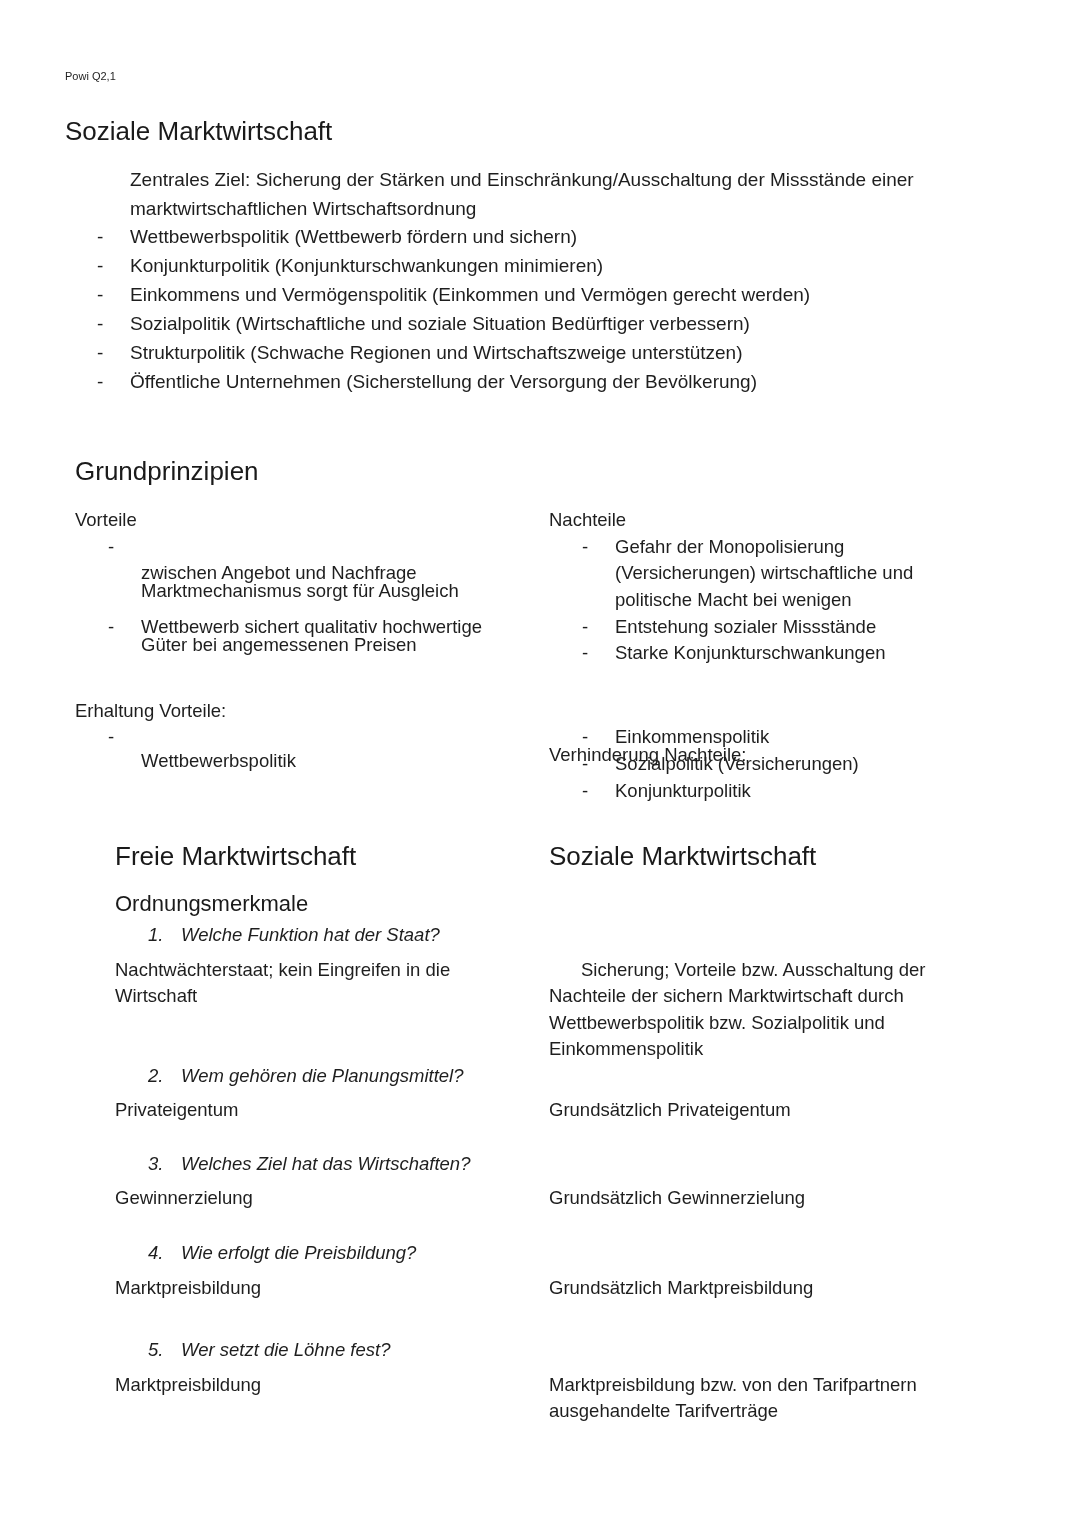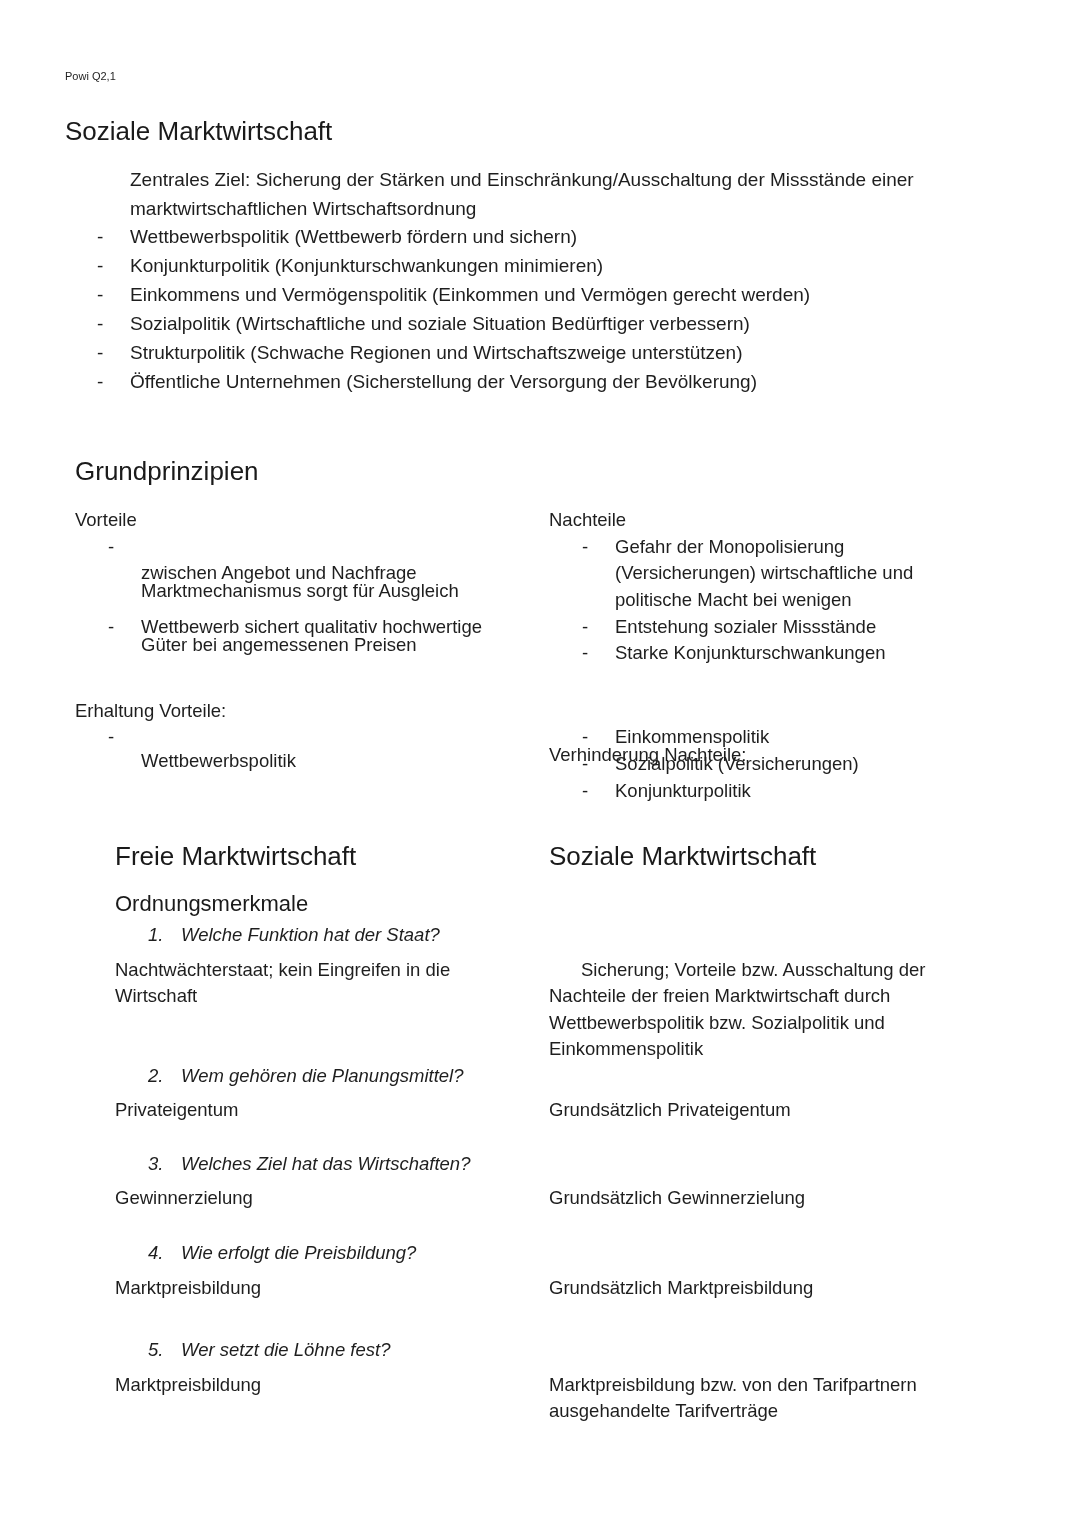--- a/index.html
+++ b/index.html
@@ -90,21 +90,21 @@
 <div class="abs h-big" style="left:549px; top:840px;">Soziale Marktwirtschaft</div>
 
 <div class="abs h-mid" style="left:115px; top:890px;">Ordnungsmerkmale</div>
 
 <div class="abs t18 it" style="left:148px; top:922px;">
   <span class="num">1.</span><span>Welche Funktion hat der Staat?</span>
 </div>
 <div class="abs t18" style="left:115px; top:957px;">Nachtwächterstaat; kein Eingreifen in die</div>
 <div class="abs t18" style="left:115px; top:983px;">Wirtschaft</div>
 <div class="abs t18" style="left:581px; top:957px;">Sicherung; Vorteile bzw. Ausschaltung der</div>
-<div class="abs t18" style="left:549px; top:983px;">Nachteile der freien Marktwirtschaft durch</div>
+<div class="abs t18" style="left:549px; top:983px;">Nachteile der sichern Marktwirtschaft durch</div>
 <div class="abs t18" style="left:549px; top:1010px;text-align:right;">Wettbewerbspolitik bzw. Sozialpolitik und</div>
 <div class="abs t18" style="left:549px; top:1036px;">Einkommenspolitik</div>
 
 <div class="abs t18 it" style="left:148px; top:1063px;">
   <span class="num">2.</span><span>Wem gehören die Planungsmittel?</span>
 </div>
 <div class="abs t18" style="left:115px; top:1097px;">Privateigentum</div>
 <div class="abs t18" style="left:549px; top:1097px;">Grundsätzlich Privateigentum</div>
 
 <div class="abs t18 it" style="left:148px; top:1151px;">

